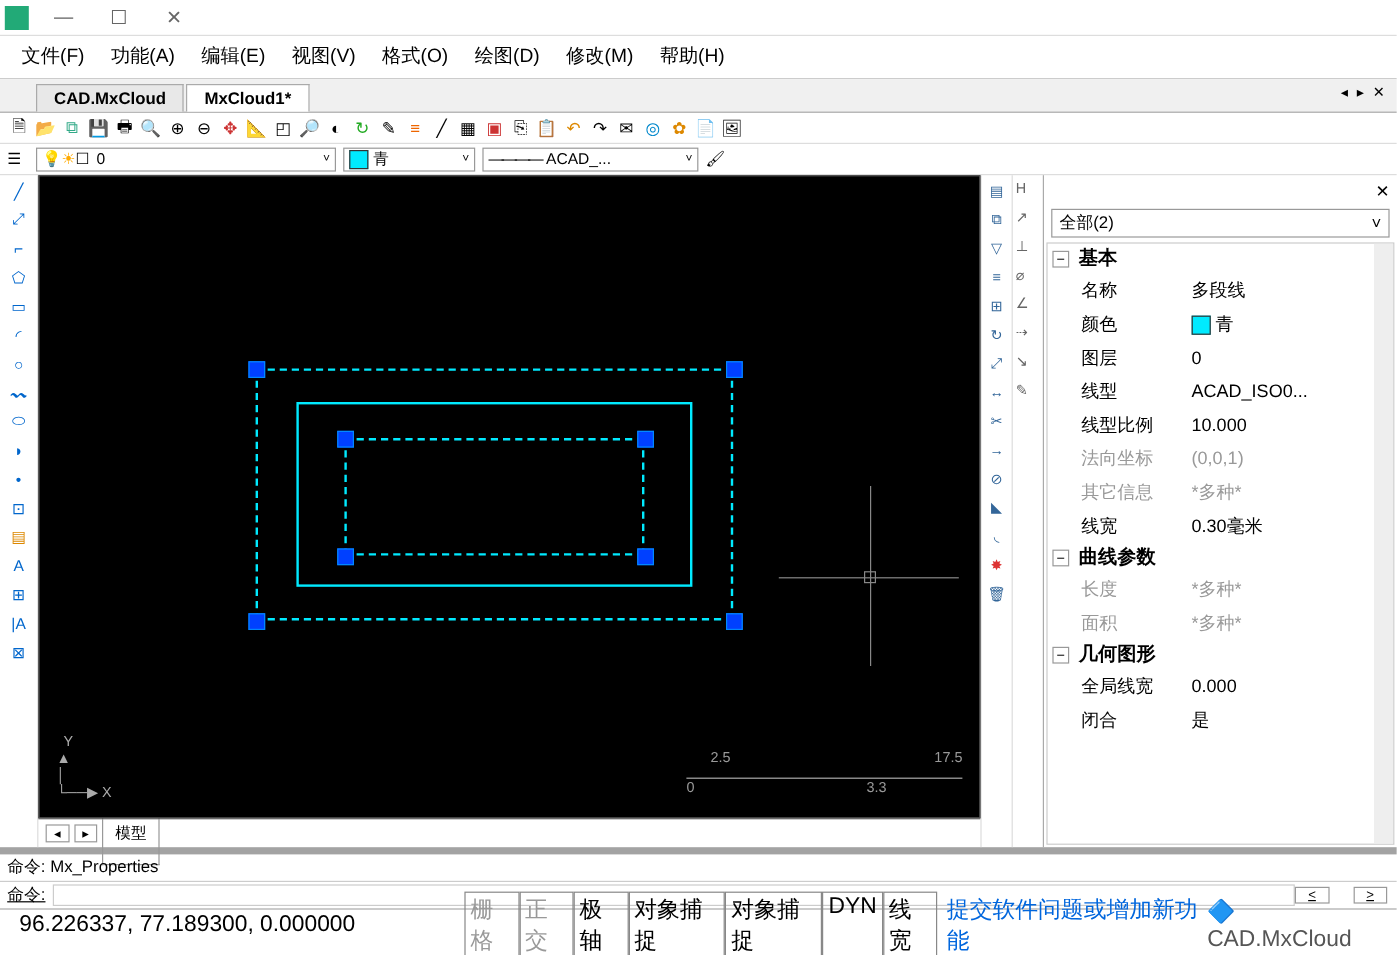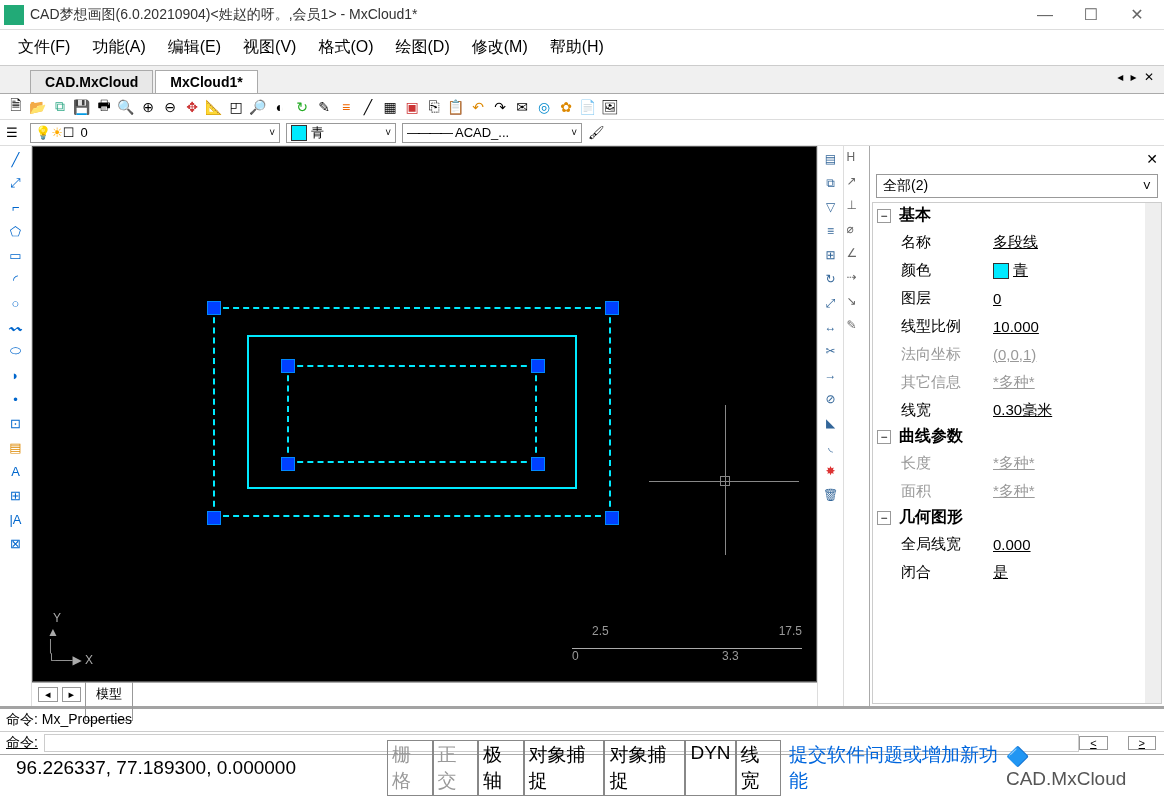--- a/index.html
+++ b/index.html
@@ -40,47 +40,46 @@
 .rightbar2 span { width: 20px; height: 18px; font-size: 12px; cursor: pointer; color: #666; }
 .props { width: 295px; border-left: 1px solid #aaa; display: flex; flex-direction: column; }
 .props-head { height: 26px; display: flex; align-items: center; justify-content: flex-end; padding: 0 6px; font-size: 14px; }
 .props-filter { margin: 2px 6px; height: 24px; border: 1px solid #999; display: flex; align-items: center; padding: 0 6px; font-size: 14px; }
 .props-body { flex: 1; overflow: auto; border: 1px solid #ccc; margin: 2px; position: relative; }
 .props-scroll { position: absolute; right: 0; top: 0; bottom: 0; width: 16px; background: #eee; }
 .props-group { display: flex; align-items: center; padding: 2px 4px; font-size: 16px; font-weight: bold; }
 .props-group .toggle { width: 14px; height: 14px; border: 1px solid #999; margin-right: 8px; text-align: center; line-height: 12px; font-size: 12px; font-weight: normal; }
 .props-row { display: flex; height: 28px; align-items: center; font-size: 15px; }
 .props-row .key { width: 120px; padding-left: 28px; }
-.props-row .val { flex: 1; padding-right: 19px; text-decoration: underline; }
+.props-row .val { flex: 1; padding-right: 19px; }
 .props-row.dim { color: #999; }
 .colorbox { display: inline-block; width: 16px; height: 16px; background: #00eaff; border: 1px solid #333; vertical-align: middle; margin-right: 4px; }
 .bottomtabs { height: 24px; display: flex; align-items: center; padding: 0 6px; gap: 4px; border-top: 1px solid #aaa; }
 .bottomtabs .nav { border: 1px solid #999; padding: 0 6px; font-size: 11px; cursor: pointer; }
 .bottomtabs .btab { border: 1px solid #999; border-top: none; padding: 17px 10px; font-size: 13px; }
-.cmdline { border-top: 3px solid #a3a3a3; font-size: 14px; }
+.cmdline { border-top: 6px solid #a3a3a3; font-size: 14px; }
 .cmdline .hist { padding: 2px 6px; }
 .cmdline .input { display: flex; align-items: center; border-top: 1px solid #ccc; text-decoration: underline; }
 .cmdline .input .lbl { padding: 2px 6px; }
 .cmdline .input input { flex: 1; border: 1px solid #ccc; height: 18px; }
 .cmdline .scroll { display: flex; gap: 20px; padding-right: 8px; }
 .cmdline .scroll span { border: 1px solid #999; padding: 0 10px; font-size: 11px; cursor: pointer; }
 .statusbar { height: 26px; display: flex; align-items: center; padding: 0 16px; border-top: 1px solid #aaa; font-size: 19px; }
 .statusbar .coords { width: 390px; }
 .statusbar .modes { display: flex; gap: 0; }
 .statusbar .modes span { padding: 1px 4px; border: 1px solid #888; cursor: pointer; }
 .statusbar .modes span.off { color: #999; }
 .statusbar .link { margin-left: 8px; color: #0066dd; cursor: pointer; }
 .statusbar .brand { margin-left: auto; color: #555; }
 </style>
 </head>
 <body>
 
 <div class="titlebar">
   <div class="logo"></div>
-  <div class="title">CAD梦想画图(6.0.20210904)&lt;姓赵的呀。,会员1&gt; - MxCloud1*</div>
   <div class="winbtn">—</div>
   <div class="winbtn">☐</div>
   <div class="winbtn">✕</div>
 </div>
 
 <div class="menubar">
   <div class="menu">文件(F)</div>
   <div class="menu">功能(A)</div>
   <div class="menu">编辑(E)</div>
   <div class="menu">视图(V)</div>
@@ -269,20 +268,24 @@
         </div>
       <div class="props-row">
           <div class="key">颜色</div>
           <div class="val"><span class="colorbox"></span><span>青</span></div>
         </div>
       <div class="props-row">
           <div class="key">图层</div>
           <div class="val">0</div>
         </div>
       <div class="props-row">
+          <div class="key">线型</div>
+          <div class="val">ACAD_ISO0...</div>
+        </div>
+      <div class="props-row">
           <div class="key">线型比例</div>
           <div class="val">10.000</div>
         </div>
       <div class="props-row dim">
           <div class="key">法向坐标</div>
           <div class="val">(0,0,1)</div>
         </div>
       <div class="props-row dim">
           <div class="key">其它信息</div>
           <div class="val">*多种*</div>

